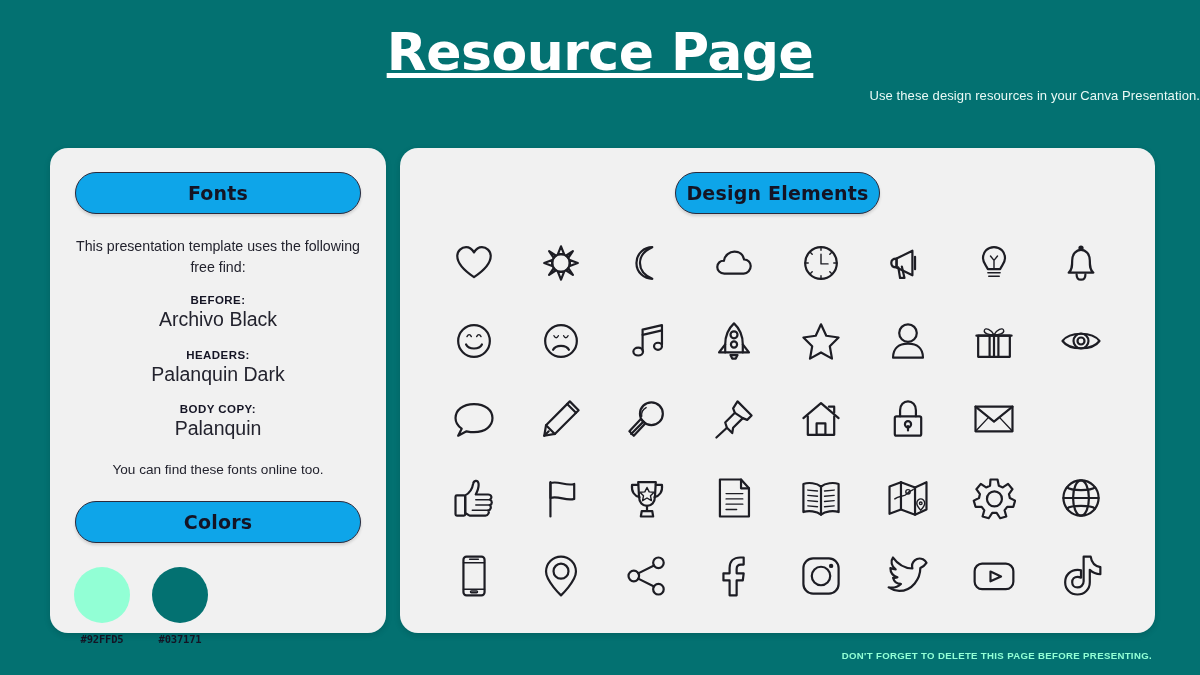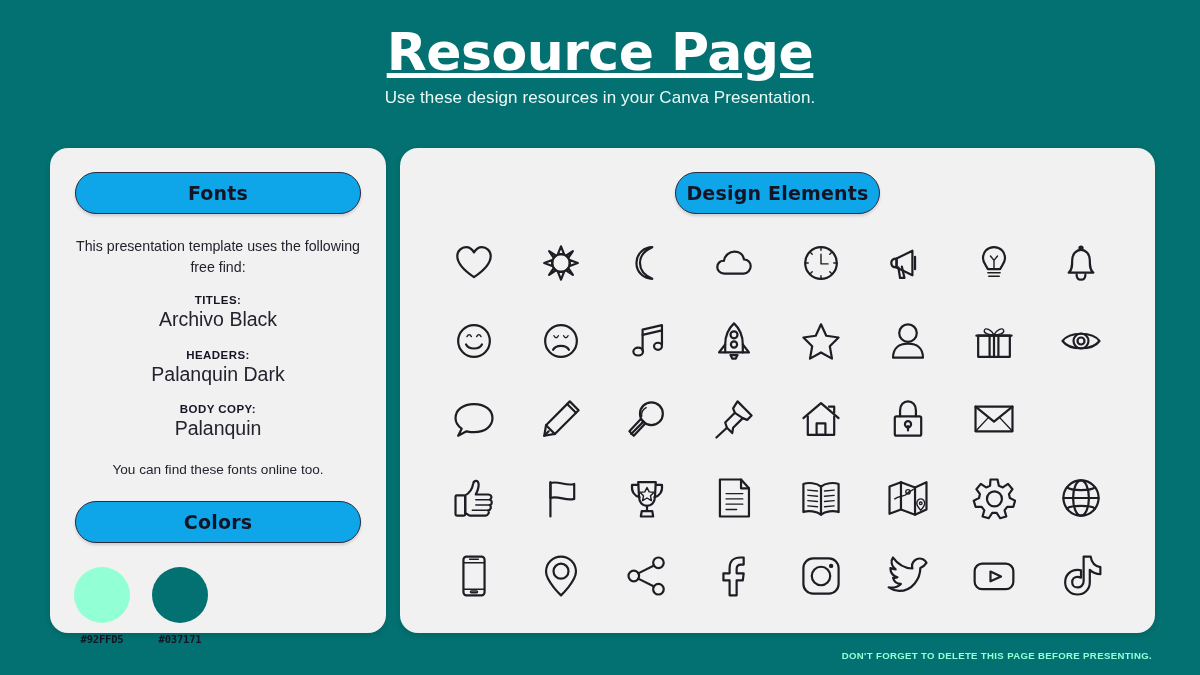--- a/index.html
+++ b/index.html
@@ -21,24 +21,25 @@
   .page-title {
     font-family: "DejaVu Sans", sans-serif;
     font-size: 52px;
     font-weight: 900;
     color: #ffffff;
     letter-spacing: -0.5px;
     line-height: 1.08;
     text-decoration: underline;
   }
   .page-subtitle {
-    font-size: 17px;
+    font-size: 13px;
     color: #eafaf6;
     margin-top: 8px;
     letter-spacing: 0.1px;
+    text-align: right;
   }
 
   
   .content {
     position: absolute;
     top: 148px;
     left: 50px;
     right: 45px;
     bottom: 42px;
     display: flex;
@@ -196,21 +197,21 @@
 
   <div class="panel panel-left">
 
     <div class="pill pill-wide">
       <span class="pill-text">Fonts</span>
     </div>
 
     <div class="fonts-intro">This presentation template uses the following free find:</div>
 
     <div class="font-group">
-      <div class="font-label">TITLES:</div>
+      <div class="font-label">BEFORE:</div>
       <div class="font-name">Archivo Black</div>
     </div>
 
     <div class="font-group">
       <div class="font-label">HEADERS:</div>
       <div class="font-name">Palanquin Dark</div>
     </div>
 
     <div class="font-group">
       <div class="font-label">BODY COPY:</div>

